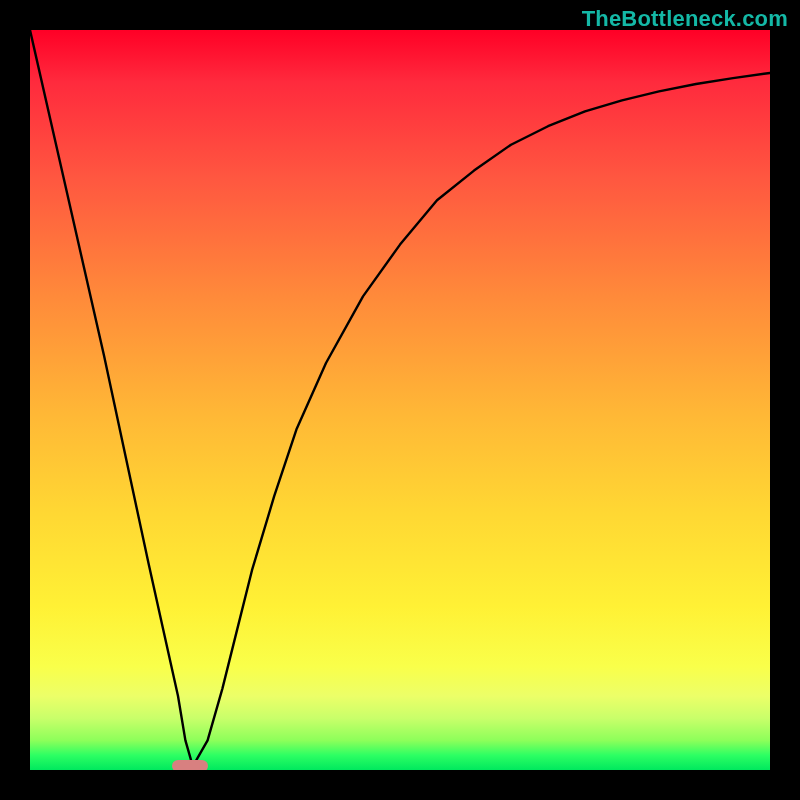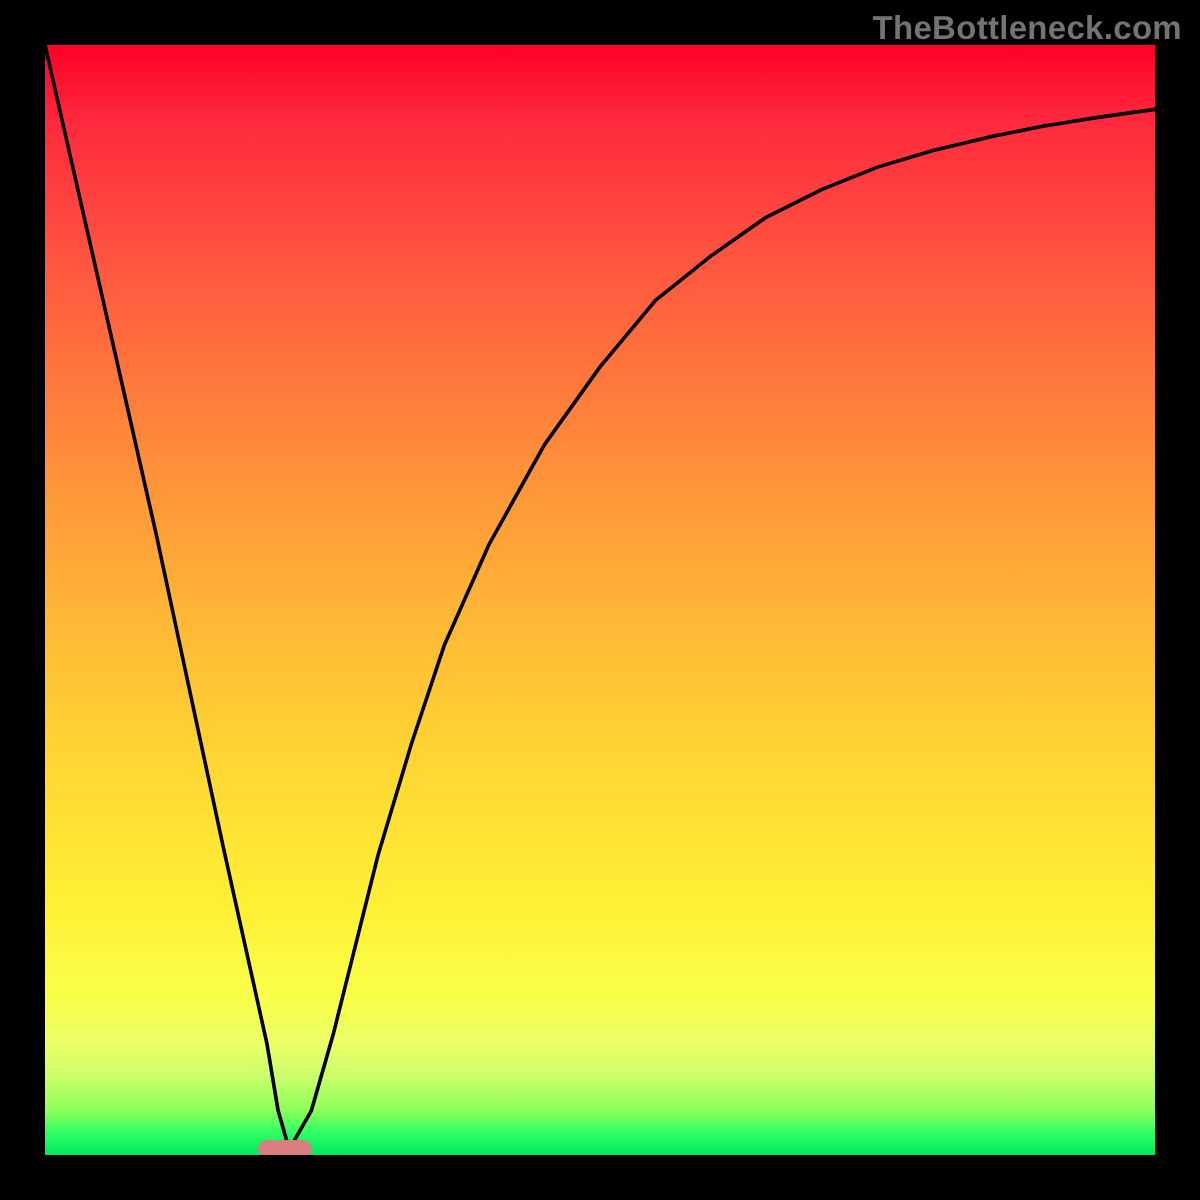--- a/index.html
+++ b/index.html
@@ -52,21 +52,21 @@
     position: absolute;
     left: 0;
     top: 0;
     width: 100%;
     height: 100%;
   }
   .brand {
     position: absolute;
     top: 6px;
     right: 12px;
-    color: #737373;
+    color: #14b8a6;
     font-size: 22px;
     font-weight: 600;
     letter-spacing: 0.2px;
     user-select: none;
   }
   .marker {
     position: absolute;
     width: 36px;
     height: 12px;
     border-radius: 6px;

